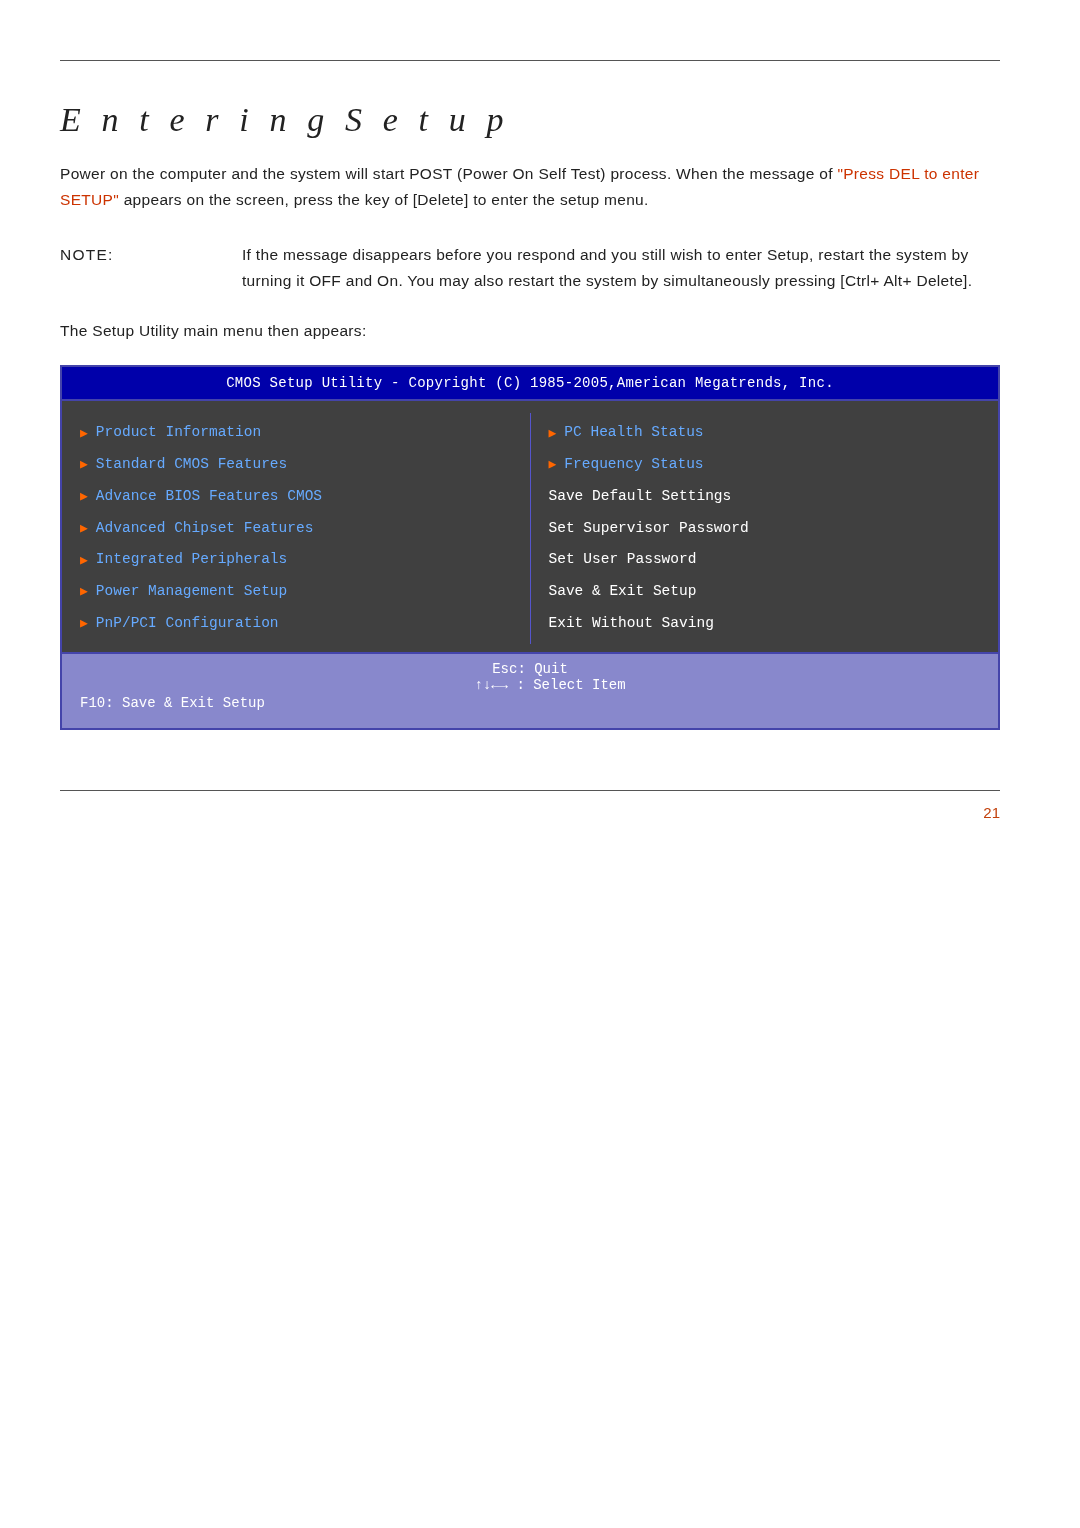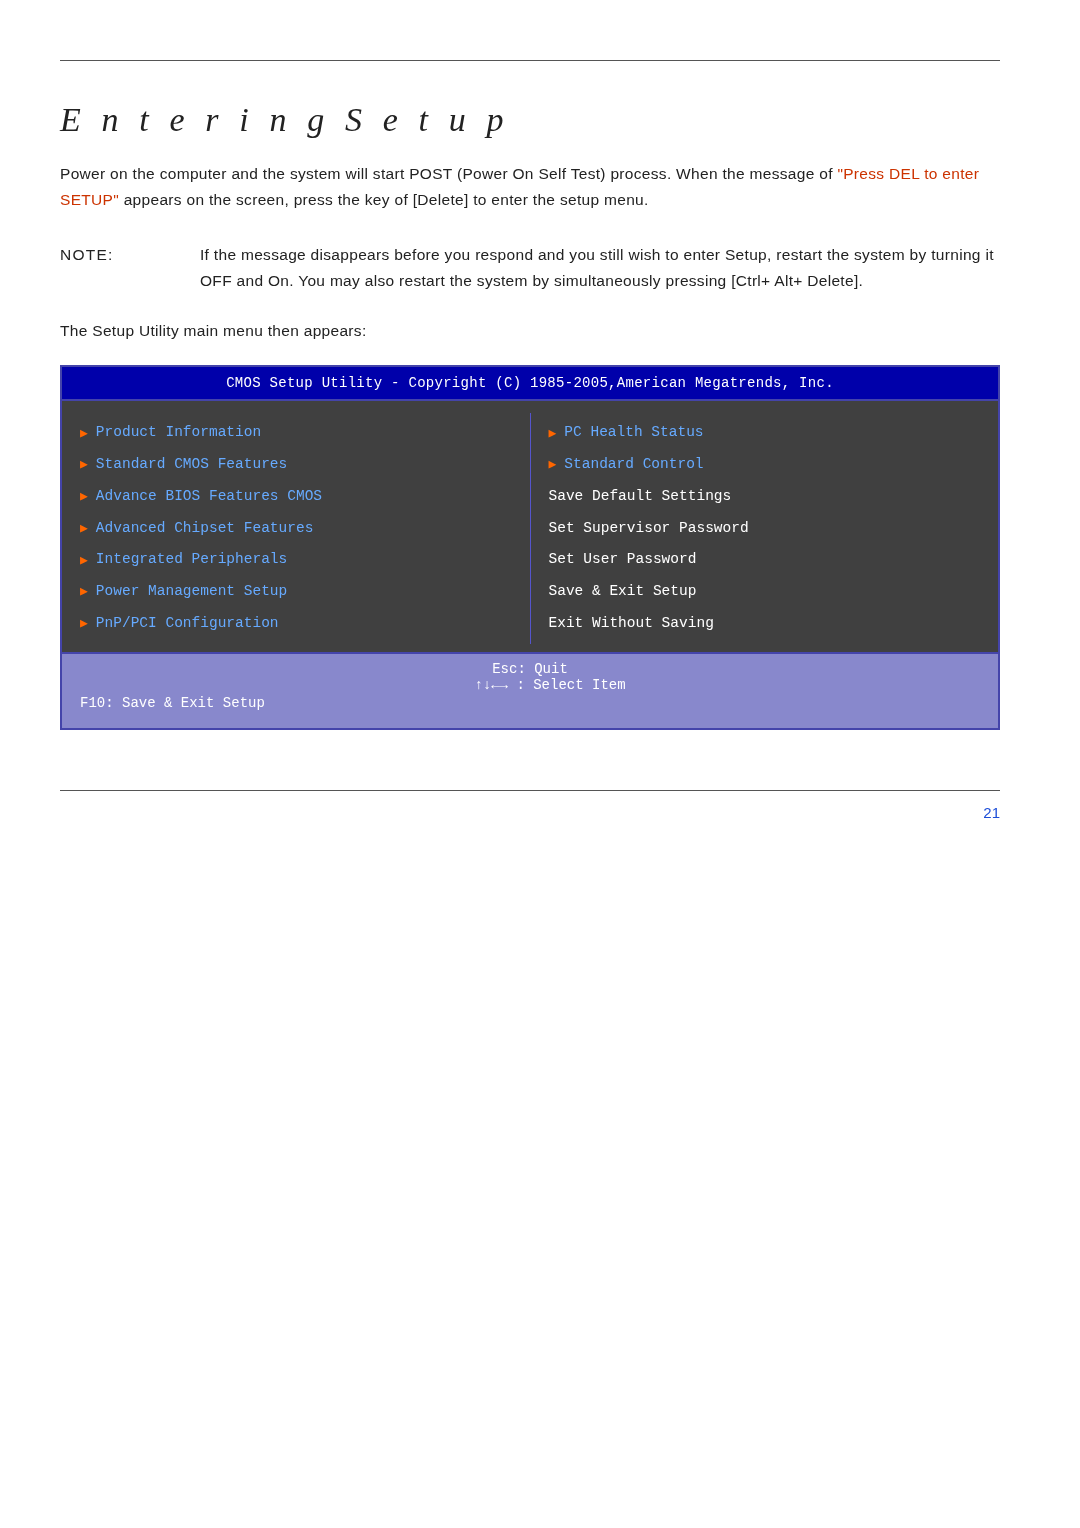--- a/index.html
+++ b/index.html
@@ -61,20 +61,21 @@
 
     .note-block {
       display: flex;
       flex-direction: row;
       margin-bottom: 28px;
       font-family: Arial, Helvetica, sans-serif;
       font-size: 15.5px;
       line-height: 1.7;
       color: #222;
       letter-spacing: 0.02em;
+      gap: 42px;
     }
 
     .note-label {
       min-width: 90px;
       font-weight: normal;
       letter-spacing: 0.08em;
     }
 
     .note-content {
       flex: 1;
@@ -175,21 +176,21 @@
     .bios-footer-empty {
       height: 10px;
     }
 
     .page-number {
       position: absolute;
       bottom: 50px;
       right: 80px;
       font-family: Arial, Helvetica, sans-serif;
       font-size: 15px;
-      color: #1d4ed8;
+      color: #c2410c;
     }
   </style>
 </head>
 <body>
 
 <div class="page-container">
   <hr class="top-rule">
 
   <h1 class="page-title">E n t e r i n g   S e t u p</h1>
 
@@ -238,21 +239,21 @@
             <span>PnP/PCI Configuration</span>
           </div>
         </div>
       <div class="bios-col" id="bios-right-col">
           <div class="bios-item has-arrow">
             <span class="bios-arrow">▶</span>
             <span>PC Health Status</span>
           </div>
           <div class="bios-item has-arrow">
             <span class="bios-arrow">▶</span>
-            <span>Standard Control</span>
+            <span>Frequency Status</span>
           </div>
           <div class="bios-item">
             <span>Save Default Settings</span>
           </div>
           <div class="bios-item">
             <span>Set Supervisor Password</span>
           </div>
           <div class="bios-item">
             <span>Set User Password</span>
           </div>

